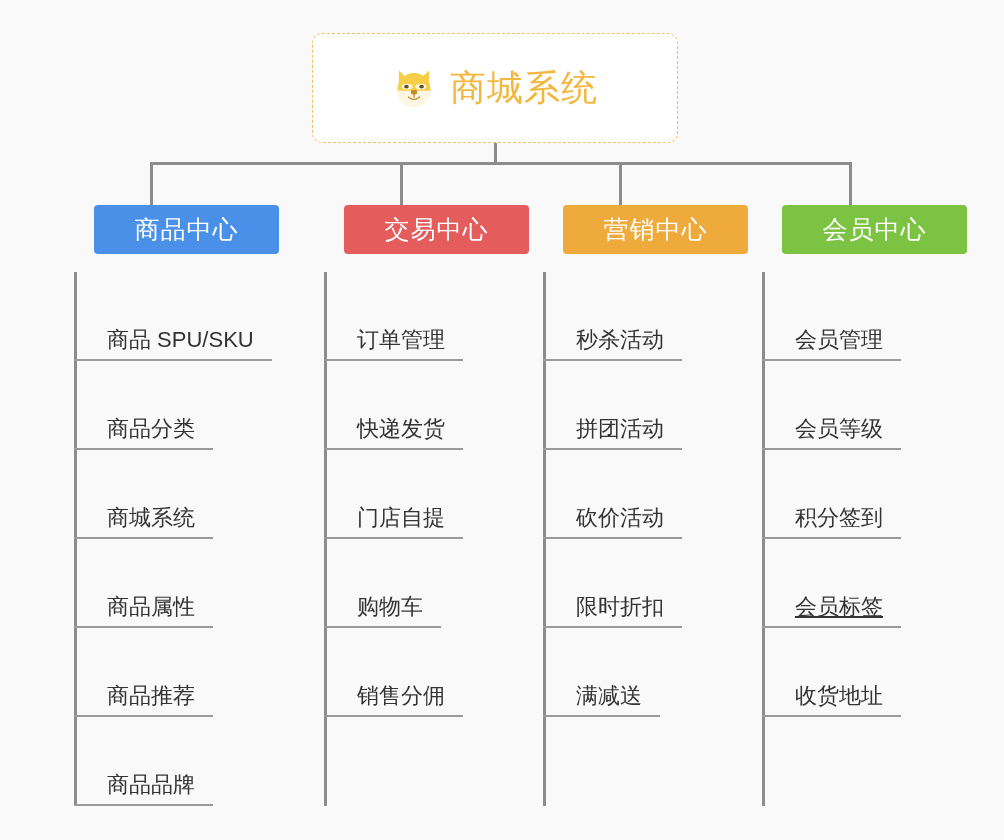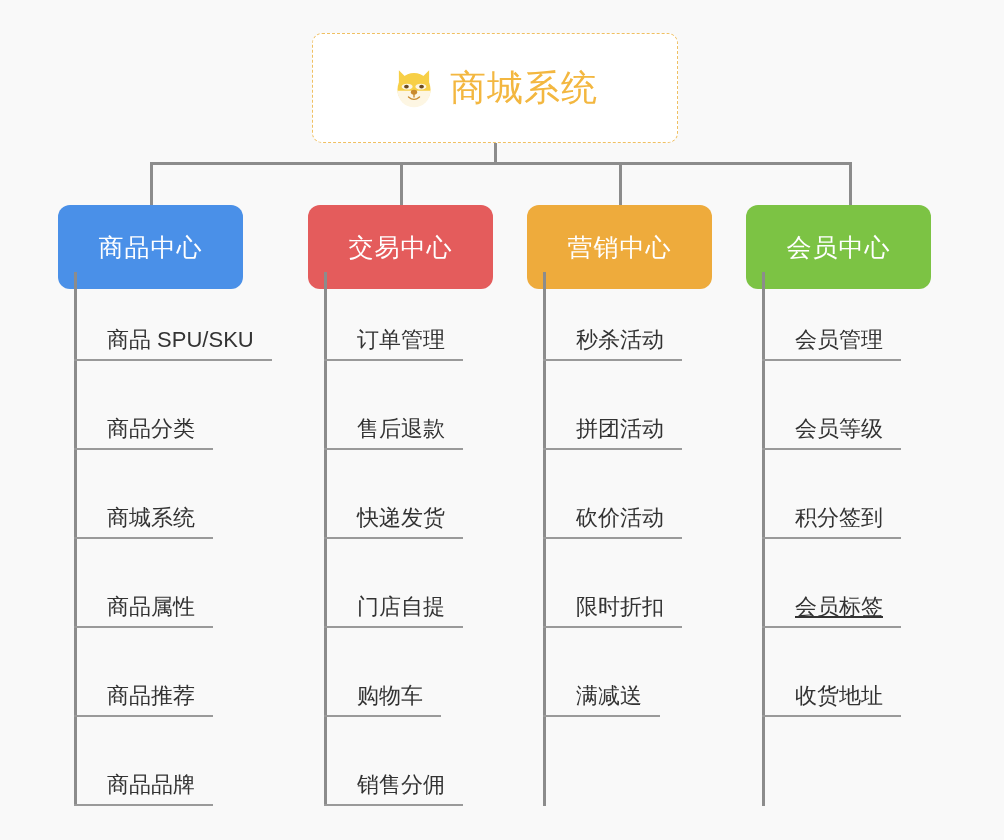--- a/index.html
+++ b/index.html
@@ -54,29 +54,30 @@
   .conn {
     position: absolute;
     background: #8c8c8c;
   }
   .conn-v { width: 3px; }
   .conn-h { height: 3px; }
 
   
   .cat-box {
     position: absolute;
-    height: 84px;
-    border-radius: 12px;
+    height: 49px;
+    border-radius: 4px;
     display: flex;
     align-items: center;
     justify-content: center;
     color: #ffffff;
     font-size: 25px;
     letter-spacing: 1px;
     box-sizing: border-box;
+    margin-left: 36px;
   }
 
   
   .leaf-group {
     position: absolute;
     top: 272px;
   }
   .leaf-spine {
     position: absolute;
     left: 0;
@@ -170,23 +171,20 @@
           <span class="leaf-label" style="color: rgb(51, 51, 51);">商品品牌</span>
         </div></div>
   </div>
 
   <div class="leaf-group" style="left:324px;">
     <div class="leaf-spine" style="height: 534px; background: rgb(140, 140, 140);"></div>
     <div class="leaf-row"><div class="leaf-item" style="border-bottom-color: rgb(154, 154, 154);">
           <span class="leaf-label" style="color: rgb(51, 51, 51);">订单管理</span>
         </div></div>
     <div class="leaf-row"><div class="leaf-item" style="border-bottom-color: rgb(154, 154, 154);">
-          <span class="leaf-label" style="color: rgb(51, 51, 51);">售后退款</span>
-        </div></div>
-    <div class="leaf-row"><div class="leaf-item" style="border-bottom-color: rgb(154, 154, 154);">
           <span class="leaf-label" style="color: rgb(51, 51, 51);">快递发货</span>
         </div></div>
     <div class="leaf-row"><div class="leaf-item" style="border-bottom-color: rgb(154, 154, 154);">
           <span class="leaf-label" style="color: rgb(51, 51, 51);">门店自提</span>
         </div></div>
     <div class="leaf-row"><div class="leaf-item" style="border-bottom-color: rgb(154, 154, 154);">
           <span class="leaf-label" style="color: rgb(51, 51, 51);">购物车</span>
         </div></div>
     <div class="leaf-row"><div class="leaf-item" style="border-bottom-color: rgb(154, 154, 154);">
           <span class="leaf-label" style="color: rgb(51, 51, 51);">销售分佣</span>

